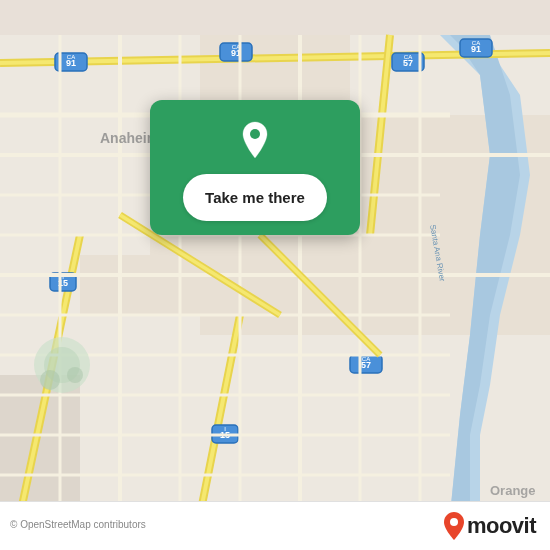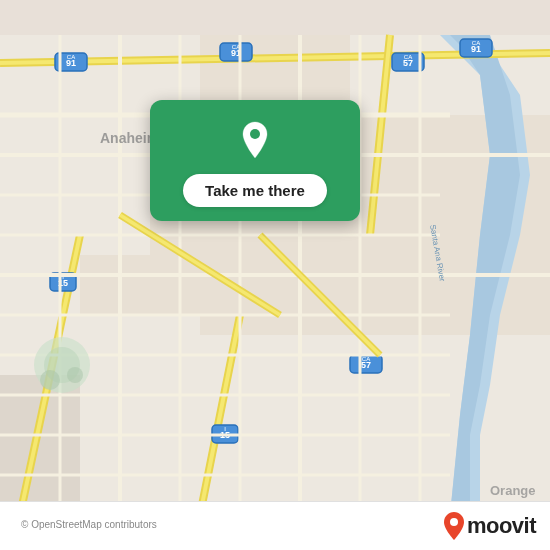--- a/index.html
+++ b/index.html
@@ -33,36 +33,36 @@
       width: 44px;
       height: 44px;
       margin-bottom: 12px;
     }
 
     .take-me-there-btn {
       background: white;
       color: #222;
       border: none;
       border-radius: 24px;
-      padding: 8px 22px;
+      padding: 15px 22px;
       font-size: 15px;
       font-weight: 600;
       cursor: pointer;
       white-space: nowrap;
       box-shadow: 0 1px 4px rgba(0,0,0,0.15);
     }
 
     
     .bottom-bar {
       position: absolute;
       bottom: 0;
       left: 0;
       width: 100%;
       background: white;
-      padding: 10px 14px 10px 21px;
+      padding: 10px 14px 10px 10px;
       display: flex;
       align-items: center;
       justify-content: space-between;
       z-index: 20;
       border-top: 1px solid #e0e0e0;
     }
 
     .bottom-left {
       display: flex;
       flex-direction: column;

